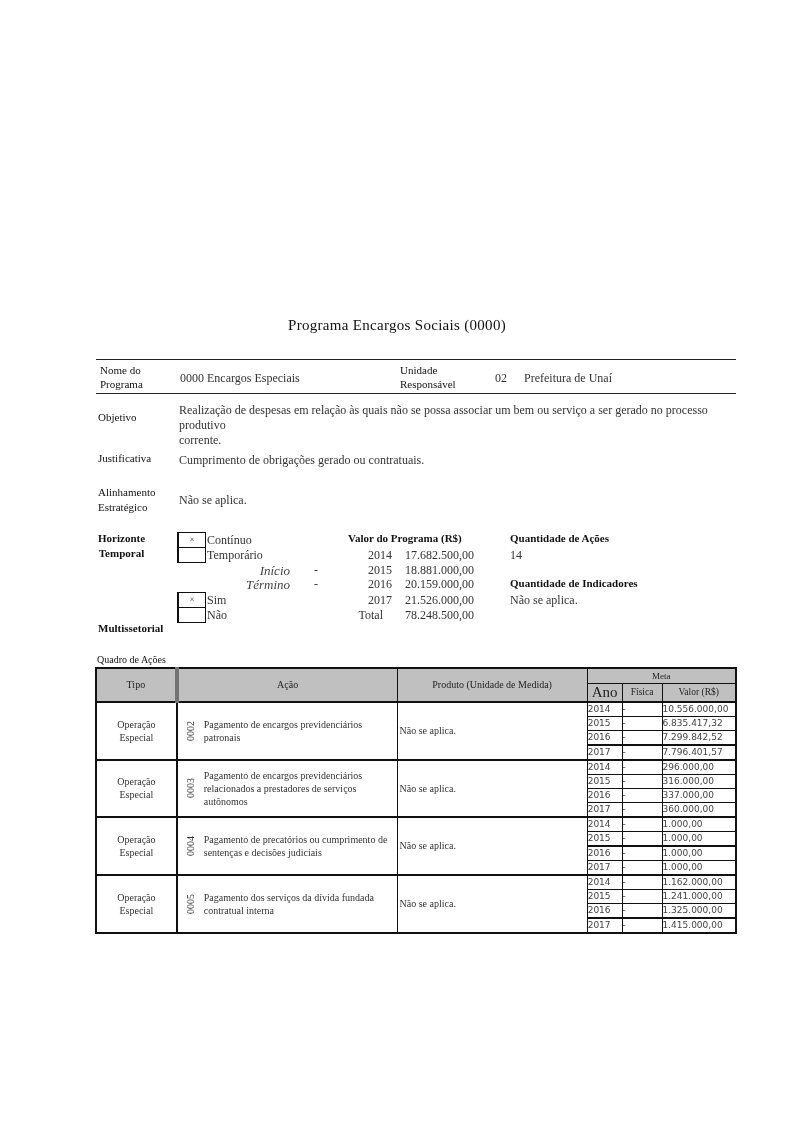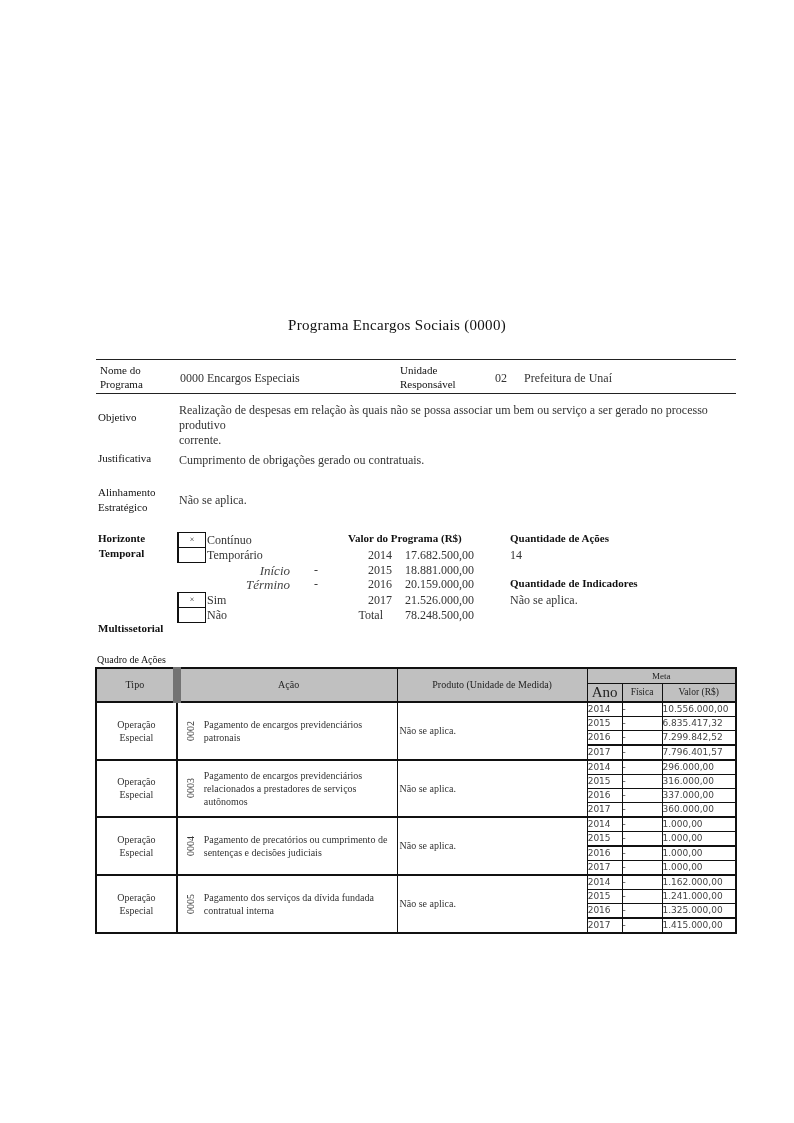--- a/index.html
+++ b/index.html
@@ -103,21 +103,21 @@
   <colgroup>
     <col style="width:81px">
     <col style="width:221px">
     <col style="width:191px">
     <col style="width:35px">
     <col style="width:40px">
     <col style="width:74px">
   </colgroup>
   <thead>
     <tr style="height:15px;">
-      <th rowspan="2" style="border-right:8px solid #737373;">Tipo</th>
+      <th rowspan="2" style="border-right:4px solid #737373;">Tipo</th>
       <th rowspan="2">Ação</th>
       <th rowspan="2">Produto (Unidade de Medida)</th>
       <th colspan="3" style="font-size:9px;">Meta</th>
     </tr>
     <tr style="height:15px;">
       <th style="font-size:15px;">Ano</th>
       <th style="font-size:9.5px;">Física</th>
       <th style="font-size:9.5px;">Valor (R$)</th>
     </tr>
   </thead>

